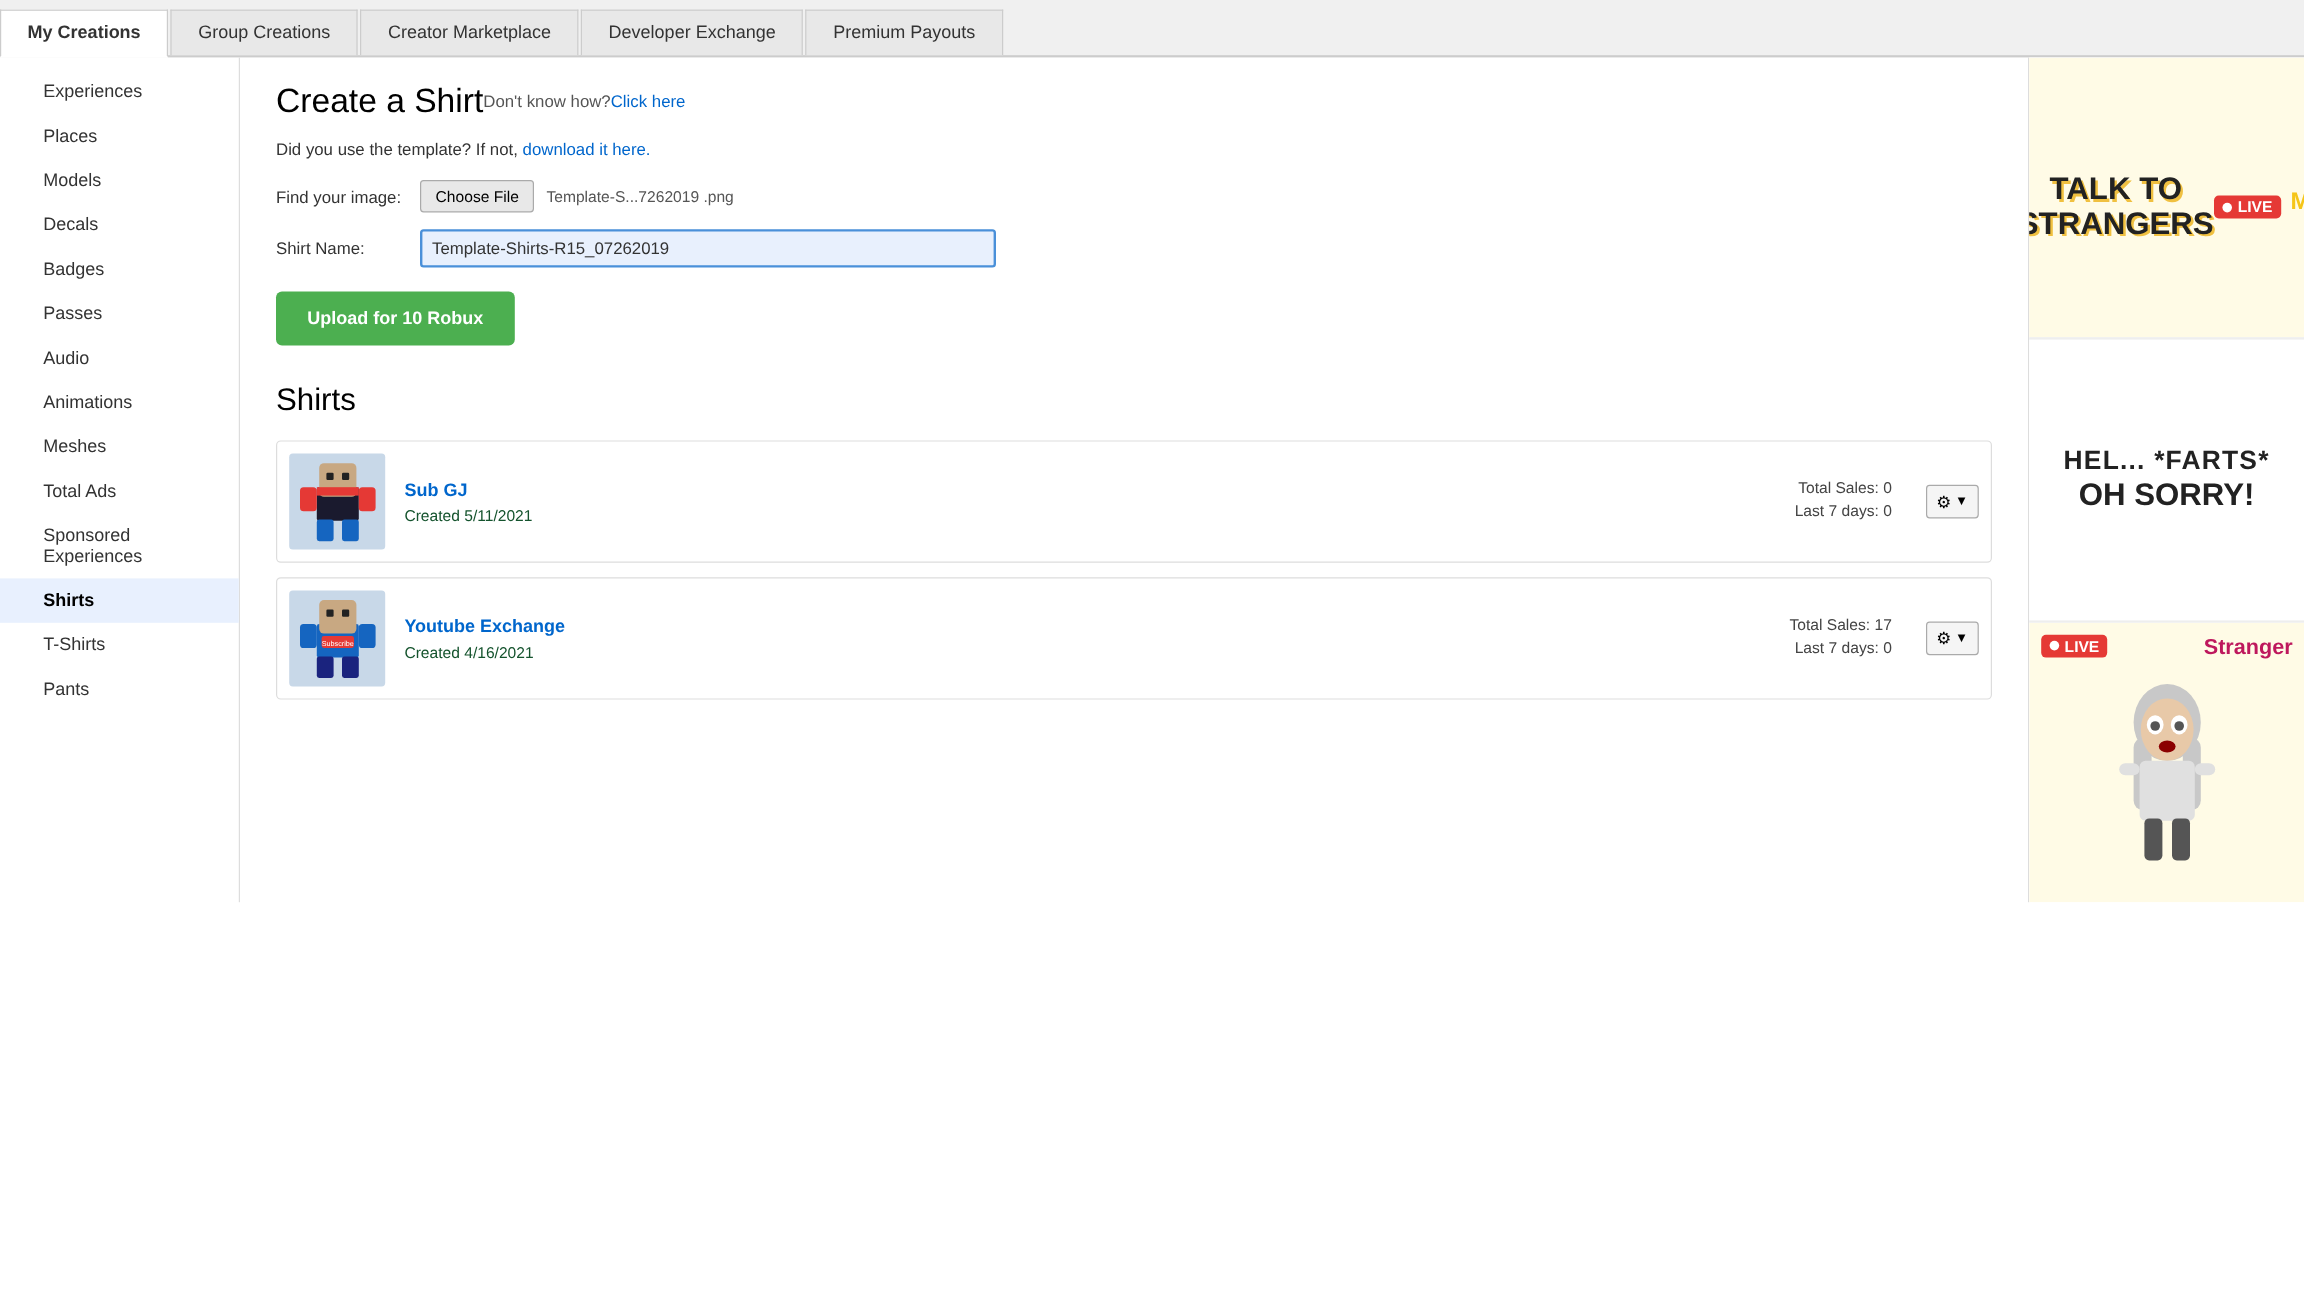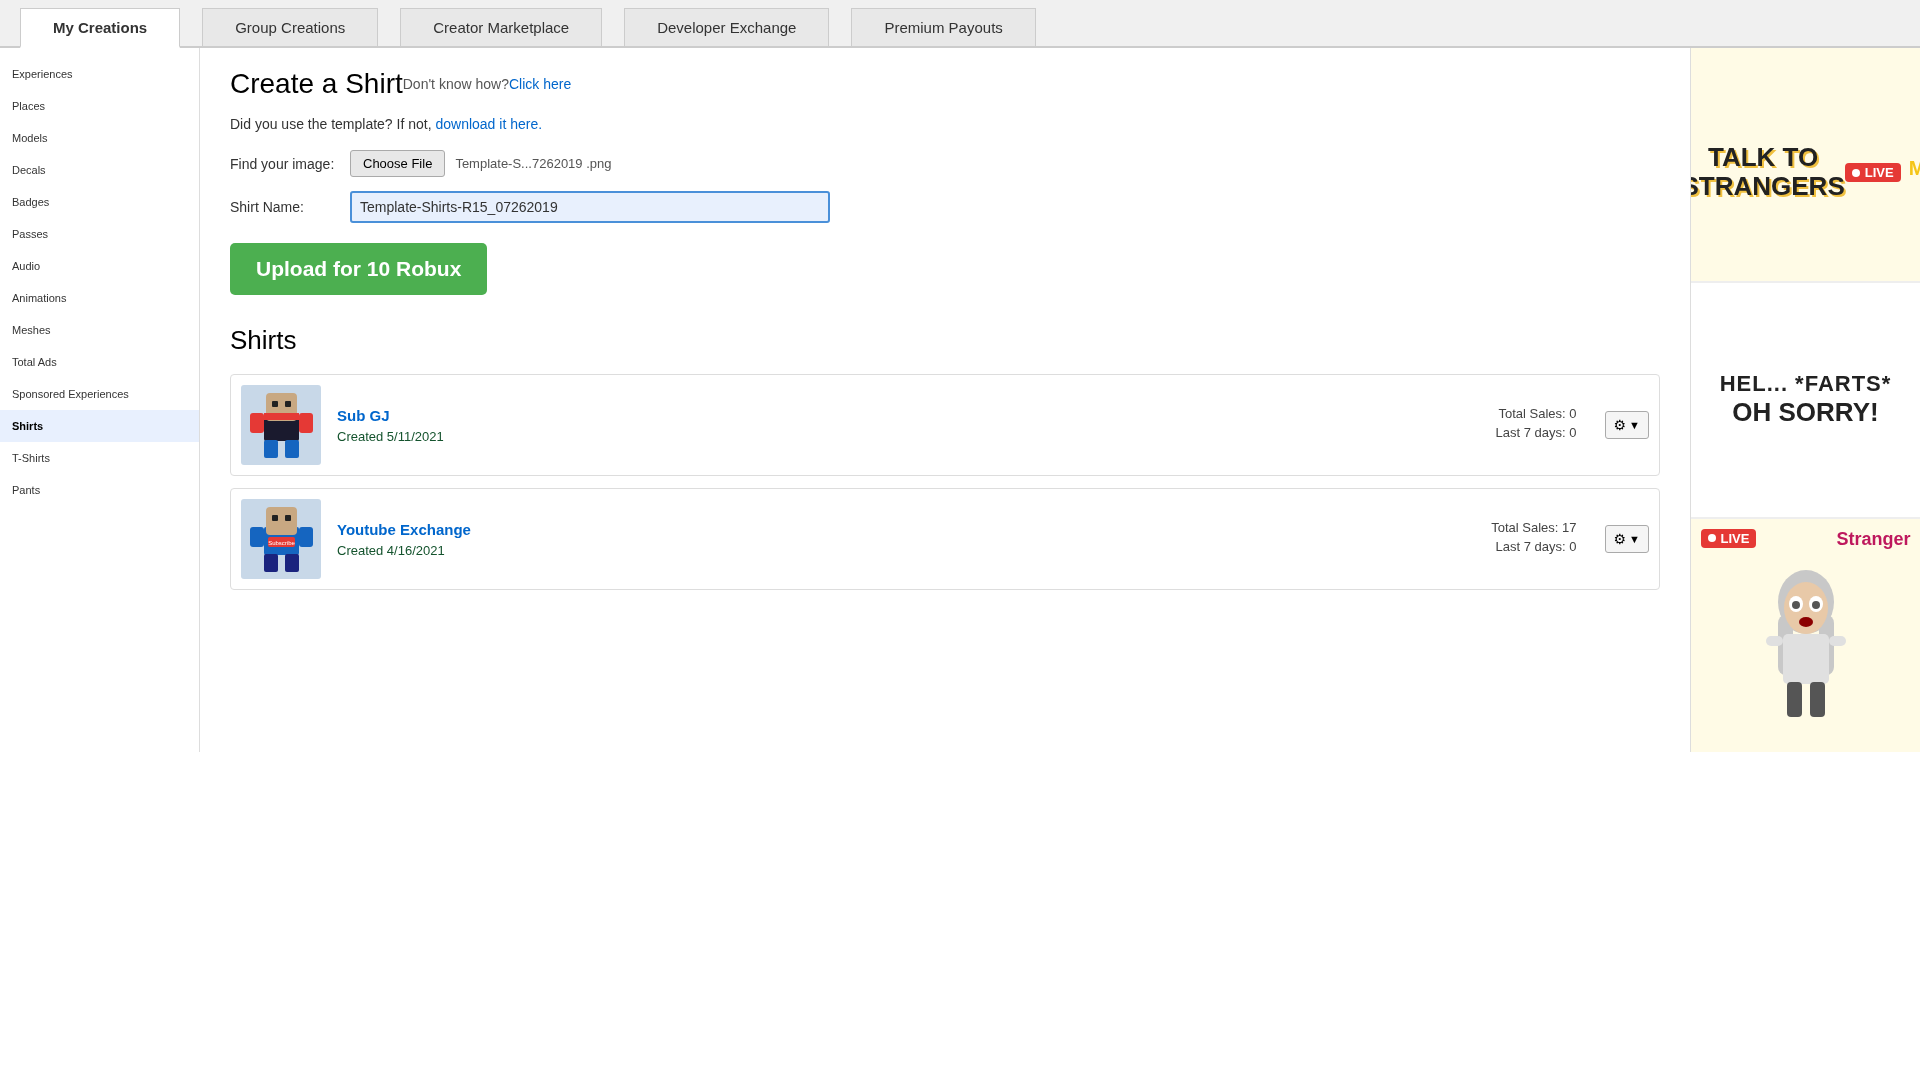--- a/index.html
+++ b/index.html
@@ -6,30 +6,29 @@
     body { font-family: Arial, sans-serif; background: #fff; font-size: 14px; color: #333; overflow-x: hidden; }
 
     
     .top-nav {
       display: flex;
       border-bottom: 2px solid #ccc;
       background: #f0f0f0;
       padding-top: 8px;
     }
     .top-nav-tab {
-      padding: 10px 32px;
+      padding: 10px 22px;
       cursor: pointer;
       border: 1px solid #ccc;
       border-bottom: none;
       background: #e8e8e8;
       margin-right: 2px;
       font-size: 15px;
       color: #333;
       user-select: none;
-      margin-left: 20px;
     }
     .top-nav-tab.active {
       background: #fff;
       border-bottom: 2px solid #fff;
       margin-bottom: -2px;
       font-weight: bold;
     }
 
     
     .main-layout {
@@ -39,23 +38,23 @@
 
     
     .sidebar {
       width: 200px;
       min-width: 200px;
       border-right: 1px solid #ddd;
       padding-top: 10px;
       background: #fff;
     }
     .sidebar-item {
-      padding: 10px 12px;
-      cursor: pointer;
-      font-size: 11px;
+      padding: 10px 36px;
+      cursor: pointer;
+      font-size: 15px;
       color: #333;
       display: block;
     }
     .sidebar-item.active {
       background: #e8f0fe;
       font-weight: bold;
       color: #000;
     }
 
     
@@ -143,21 +142,21 @@
       background: #e8f0fd;
       selection: highlight;
     }
 
     
     .upload-btn {
       background: #4caf50;
       color: #fff;
       border: none;
       padding: 14px 26px;
-      font-size: 21px;
+      font-size: 15px;
       font-weight: bold;
       border-radius: 5px;
       cursor: pointer;
       margin-bottom: 30px;
     }
 
     
     .shirts-section-title {
       font-size: 26px;
       font-weight: normal;

